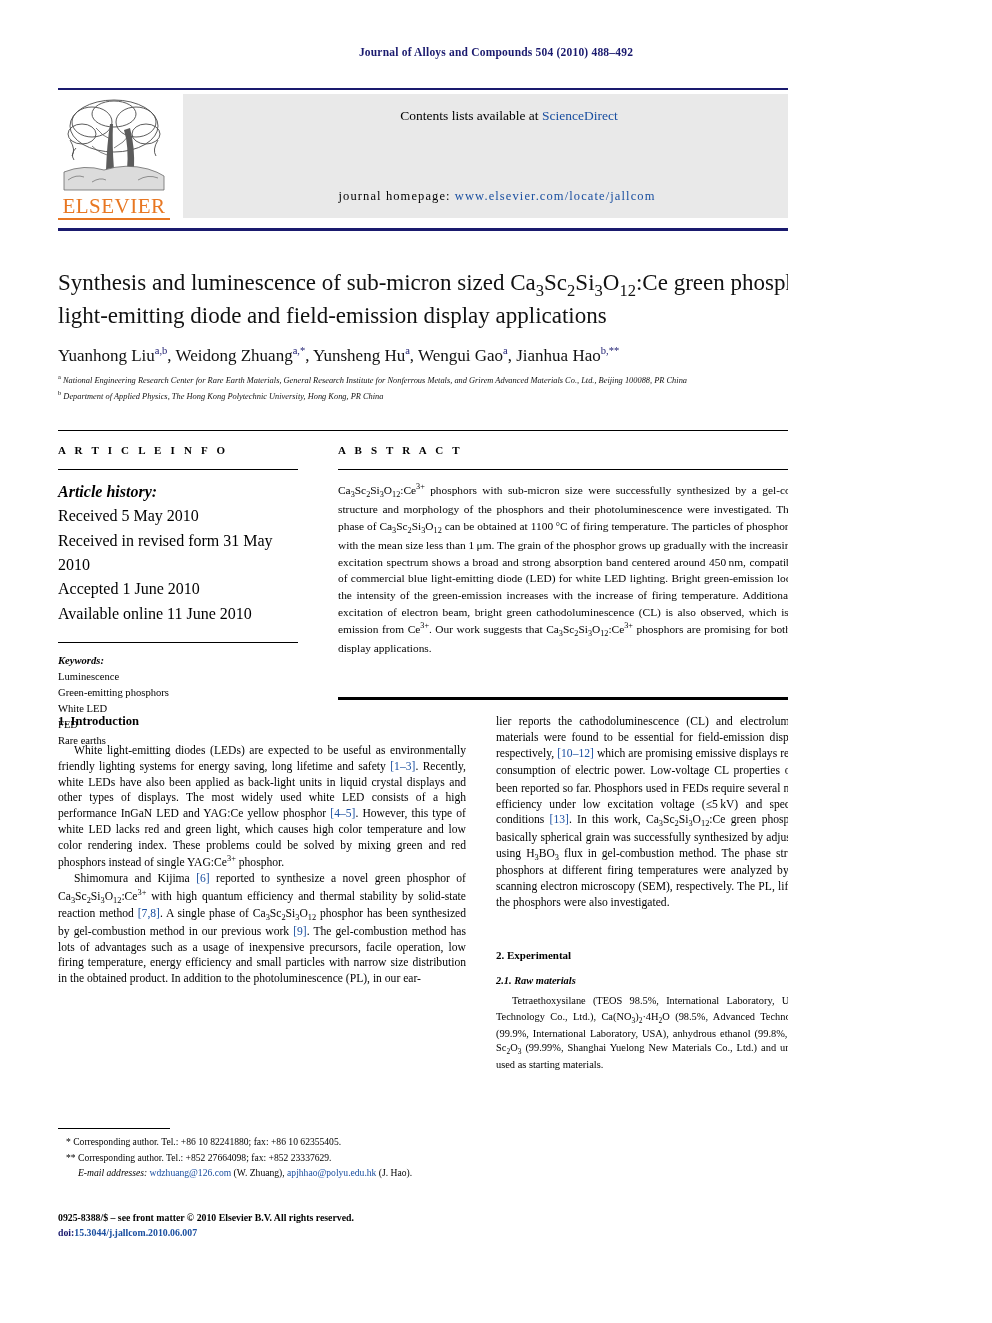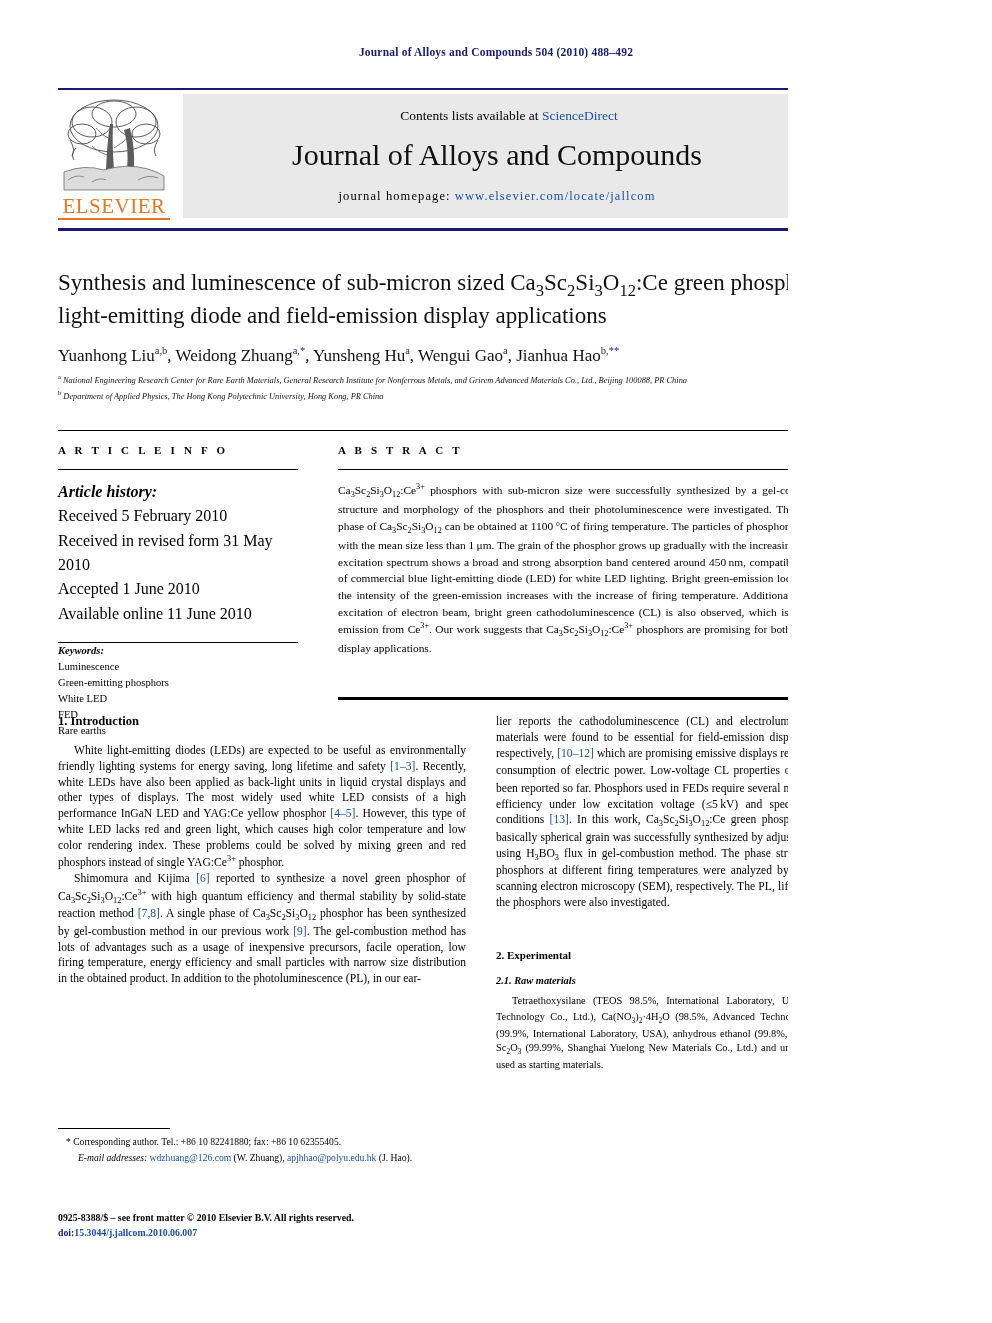--- a/index.html
+++ b/index.html
@@ -59,21 +59,21 @@
 
   
   .rule-info{position:absolute;left:58px;top:430px;width:876px;height:1px;background:#000;}
 
   .infocol{position:absolute;left:58px;top:444px;width:240px;}
   .abscol{position:absolute;left:338px;top:444px;width:596px;}
   .sechead{font-size:11px;font-weight:bold;letter-spacing:3.2px;}
   .hr-thin{height:1px;background:#000;margin-top:13px;}
   .hist{margin-top:10px;font-size:16px;line-height:1.52;}
   .hist .it{font-style:italic;font-weight:bold;}
-  .kw{margin-top:0;font-size:10.6px;line-height:1.52;}
+  .kw{margin-top:10px;font-size:10.6px;line-height:1.52;}
   .kw .it{font-style:italic;font-weight:bold;}
   .abstxt{margin-top:11px;font-size:11.4px;line-height:1.46;text-align:justify;}
   .copy{margin-top:9px;text-align:right;font-size:11.2px;}
   .rule-abs{position:absolute;left:338px;top:697px;width:596px;height:3px;background:#000;}
 
   
   .colL{position:absolute;left:58px;top:714px;width:408px;}
   .colR{position:absolute;left:496px;top:714px;width:438px;}
   .h1{font-size:12.6px;font-weight:bold;margin:0 0 14px 0;}
   .h2{font-size:11px;font-weight:bold;margin:16px 0 8px 0;}
@@ -134,21 +134,20 @@
       </svg>
       <div class="els-word">ELSEVIER</div>
       <div class="els-bar"></div>
     </div>
 
     <div class="mast-center">
       <div class="contents">
         <span>Contents lists available at</span>
         <span class="sd">ScienceDirect</span>
       </div>
-      <div class="jtitle">Journal of Alloys and Compounds</div>
       <div class="jhome">
         <span>journal homepage:</span>
         <span class="url">www.elsevier.com/locate/jallcom</span>
       </div>
     </div>
 
     <div class="cover">
       <div class="cv-grid">
         <div class="cv-col1"></div>
         <div class="cv-band-gray-top"></div>
@@ -185,21 +184,21 @@
     <div><sup>b</sup> Department of Applied Physics, The Hong Kong Polytechnic University, Hong Kong, PR China</div>
   </div>
 
   <div class="rule-info"></div>
 
   <div class="infocol">
     <div class="sechead">A R T I C L E    I N F O</div>
     <div class="hr-thin"></div>
     <div class="hist">
       <div class="it">Article history:</div>
-      <div>Received 5 February 2010</div>
+      <div>Received 5 May 2010</div>
       <div>Received in revised form 31 May 2010</div>
       <div>Accepted 1 June 2010</div>
       <div>Available online 11 June 2010</div>
     </div>
     <div class="hr-thin" style="margin-top:16px"></div>
     <div class="kw">
       <div class="it">Keywords:</div>
       <div>Luminescence</div>
       <div>Green-emitting phosphors</div>
       <div>White LED</div>
@@ -238,20 +237,21 @@
     <div class="h3">2.1. Raw materials</div>
 
     <p class="body" style="font-size:10.4px;line-height:1.4">
       Tetraethoxysilane (TEOS 98.5%, International Laboratory, USA), H<sub>3</sub>BO<sub>3</sub> (98.5%, Advanced Technology Co., Ltd.), Ca(NO<sub>3</sub>)<sub>2</sub>·4H<sub>2</sub>O (98.5%, Advanced Technology Co., Ltd.), Ce(NO<sub>3</sub>)<sub>2</sub>·6H<sub>2</sub>O (99.9%, International Laboratory, USA), anhydrous ethanol (99.8%, Advanced Technology Co., Ltd.), Sc<sub>2</sub>O<sub>3</sub> (99.99%, Shanghai Yuelong New Materials Co., Ltd.) and urea (99.0%, Farco Chemical) were used as starting materials.
     </p>
   </div>
 
   <div class="fn-rule"></div>
   <div class="fnotes">
     <div class="ind">* Corresponding author. Tel.: +86 10 82241880; fax: +86 10 62355405.</div>
+    <div class="ind">** Corresponding author. Tel.: +852 27664098; fax: +852 23337629.</div>
     <div class="ind" style="padding-left:34px">
       <span class="em">E-mail addresses:</span>
       <span class="mail">wdzhuang@126.com</span>
       <span>(W. Zhuang),</span>
       <span class="mail">apjhhao@polyu.edu.hk</span>
       <span>(J. Hao).</span>
     </div>
   </div>
 
   <div class="issn">

